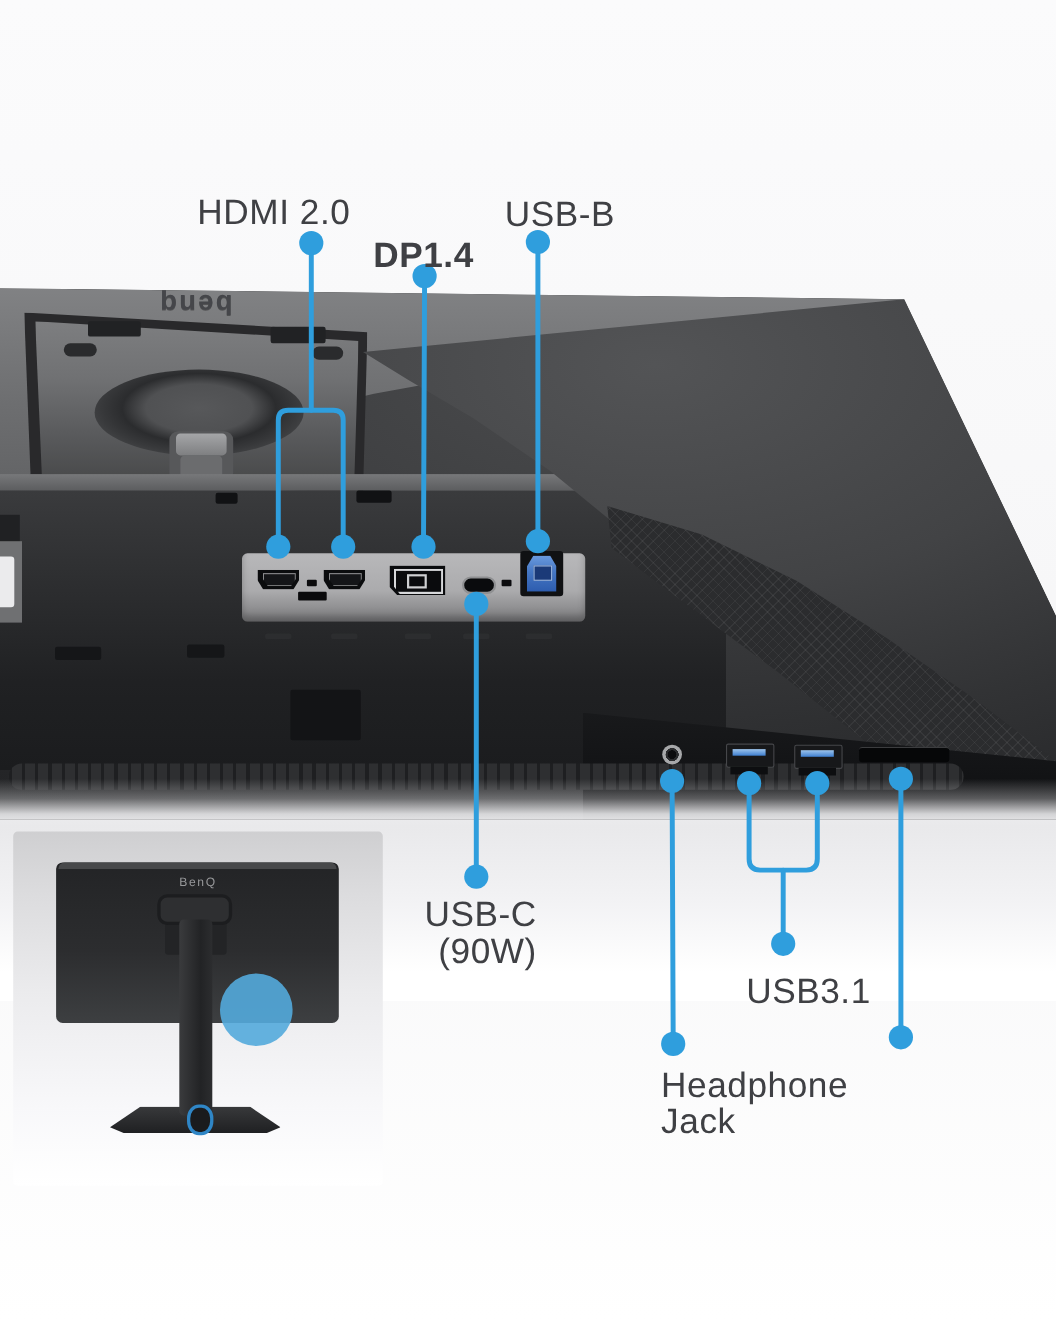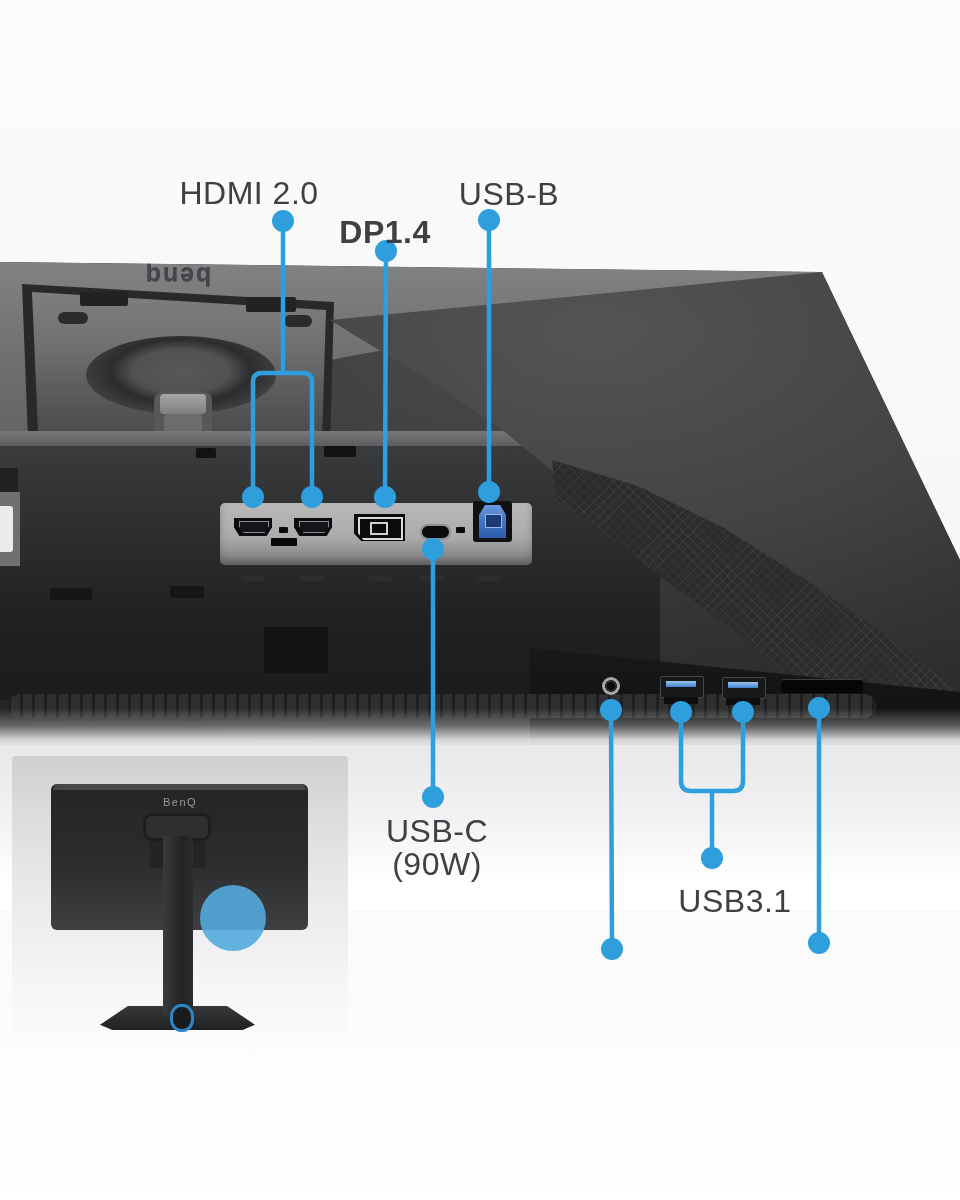--- a/index.html
+++ b/index.html
@@ -134,21 +134,21 @@
 
   
   .lines-svg{left:0;top:0;width:960px;height:1200px;z-index:9;pointer-events:none;}
   .lead{stroke:#2f9edd;stroke-width:4.5;fill:none;stroke-linecap:round;}
   .dot{fill:#2f9edd;}
   .callout-label{position:absolute;z-index:10;color:#3f4044;font-size:32px;letter-spacing:0.5px;white-space:nowrap;}
   .centered{transform:translateX(-50%);text-align:center;}
   .lbl-hdmi{left:249px;top:175px;}
   .lbl-dp{left:385px;top:214px;font-weight:bold;}
   .lbl-usbb{left:509px;top:176px;}
-  .lbl-usbc{left:437px;top:815px;line-height:33px;}
+  .lbl-usbc{left:437px;top:815px;line-height:33px;text-align:right;}
   .lbl-usb31{left:735px;top:883px;}
   .lbl-hp{left:601px;top:970px;line-height:33px;}
   .lbl-sd{left:783px;top:963px;}
 </style>
 </head>
 <body>
 
 <div class="canvas">
 
   <div class="abs floor-band"></div>
@@ -261,14 +261,18 @@
   </svg>
 
   <div class="callout-label centered lbl-hdmi">HDMI 2.0</div>
   <div class="callout-label centered lbl-dp">DP1.4</div>
   <div class="callout-label centered lbl-usbb">USB-B</div>
   <div class="callout-label centered lbl-usbc">
     <div>USB-C</div>
     <div>(90W)</div>
   </div>
   <div class="callout-label centered lbl-usb31">USB3.1</div>
+  <div class="callout-label lbl-hp">
+    <div>Headphone</div>
+    <div>Jack</div>
+  </div>
 
 </div>
 
 </body></html>

